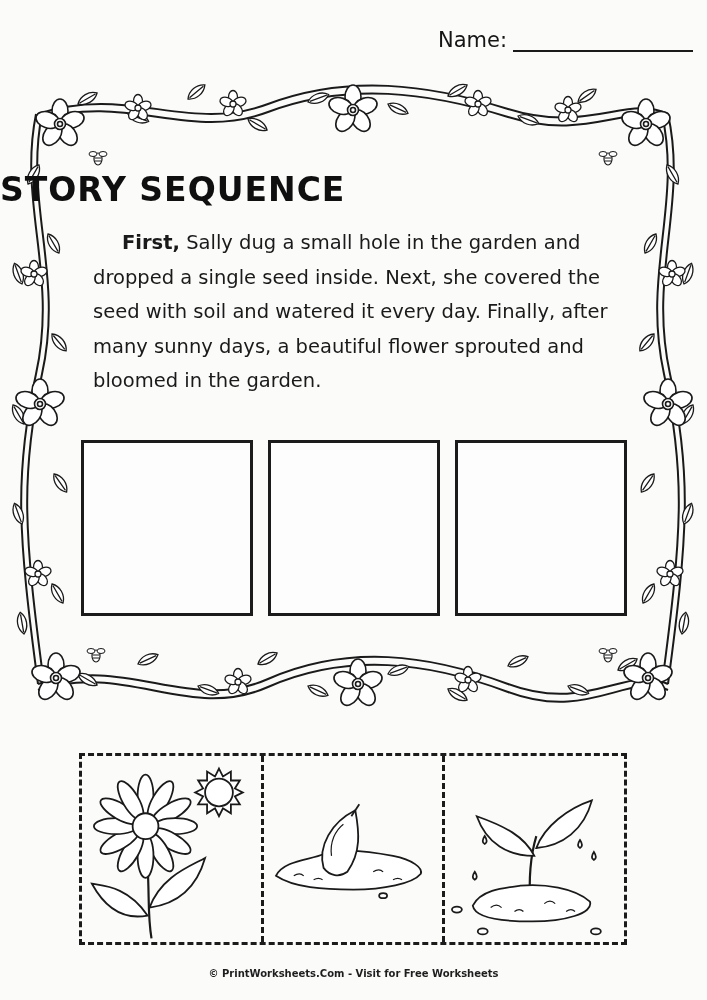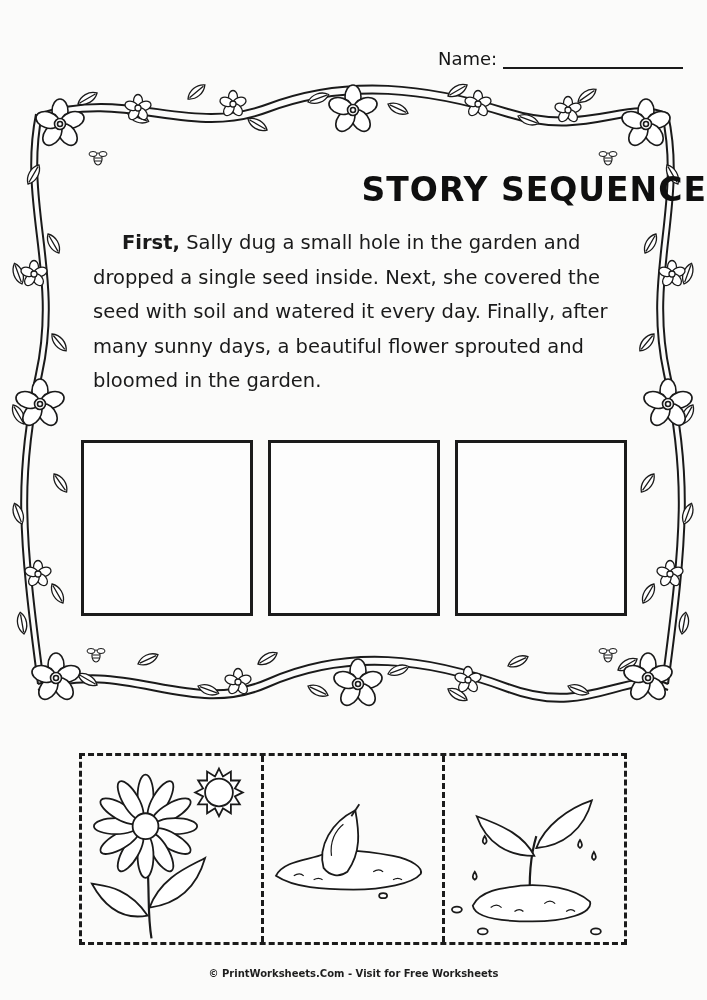--- a/index.html
+++ b/index.html
@@ -1,25 +1,25 @@
 <!DOCTYPE html>
 <html><head>
 <meta charset="utf-8">
 <style>
   * { box-sizing: border-box; margin: 0; padding: 0; }
   html, body { width: 707px; height: 1000px; background: #fbfbfa; overflow: hidden; }
   body { position: relative; font-family: "DejaVu Sans", sans-serif; color: #151515; }
 
-  .name-row { position: absolute; left: 438px; top: 48px; font-size: 18px; display: flex; align-items: flex-end; }
+  .name-row { position: absolute; left: 438px; top: 28px; font-size: 21px; display: flex; align-items: flex-end; }
   .name-line { display: inline-block; width: 180px; border-bottom: 2px solid #1a1a1a; margin-left: 6px; height: 16px; }
 
   .frame { position: absolute; left: 8px; top: 74px; width: 690px; height: 654px; }
   .frame svg { position: absolute; left: 0; top: 0; }
 
-  .title { position: absolute; left: 0; width: 707px; top: 170px; text-align: right;
+  .title { position: absolute; left: 0; width: 707px; top: 170px; text-align: left;
            font-family: "DejaVu Sans", sans-serif; font-weight: 900; font-size: 33px; letter-spacing: 1px; color: #0f0f0f; }
 
   .story { position: absolute; left: 93px; top: 226px; width: 540px; font-size: 19.5px; line-height: 34.5px; color: #1a1a1a; }
   .story b { font-weight: bold; margin-left: 29px; }
 
   .boxes { position: absolute; left: 81px; top: 440px; width: 546px; height: 176px; display: flex; justify-content: space-between; }
   .box { width: 172px; height: 176px; border: 3px solid #1b1b1b; background: #fdfdfd; }
 
   .cutouts { position: absolute; left: 79px; top: 753px; width: 548px; height: 192px; border: 3px dashed #1b1b1b; display: flex; }
   .cut { flex: 1; position: relative; }

